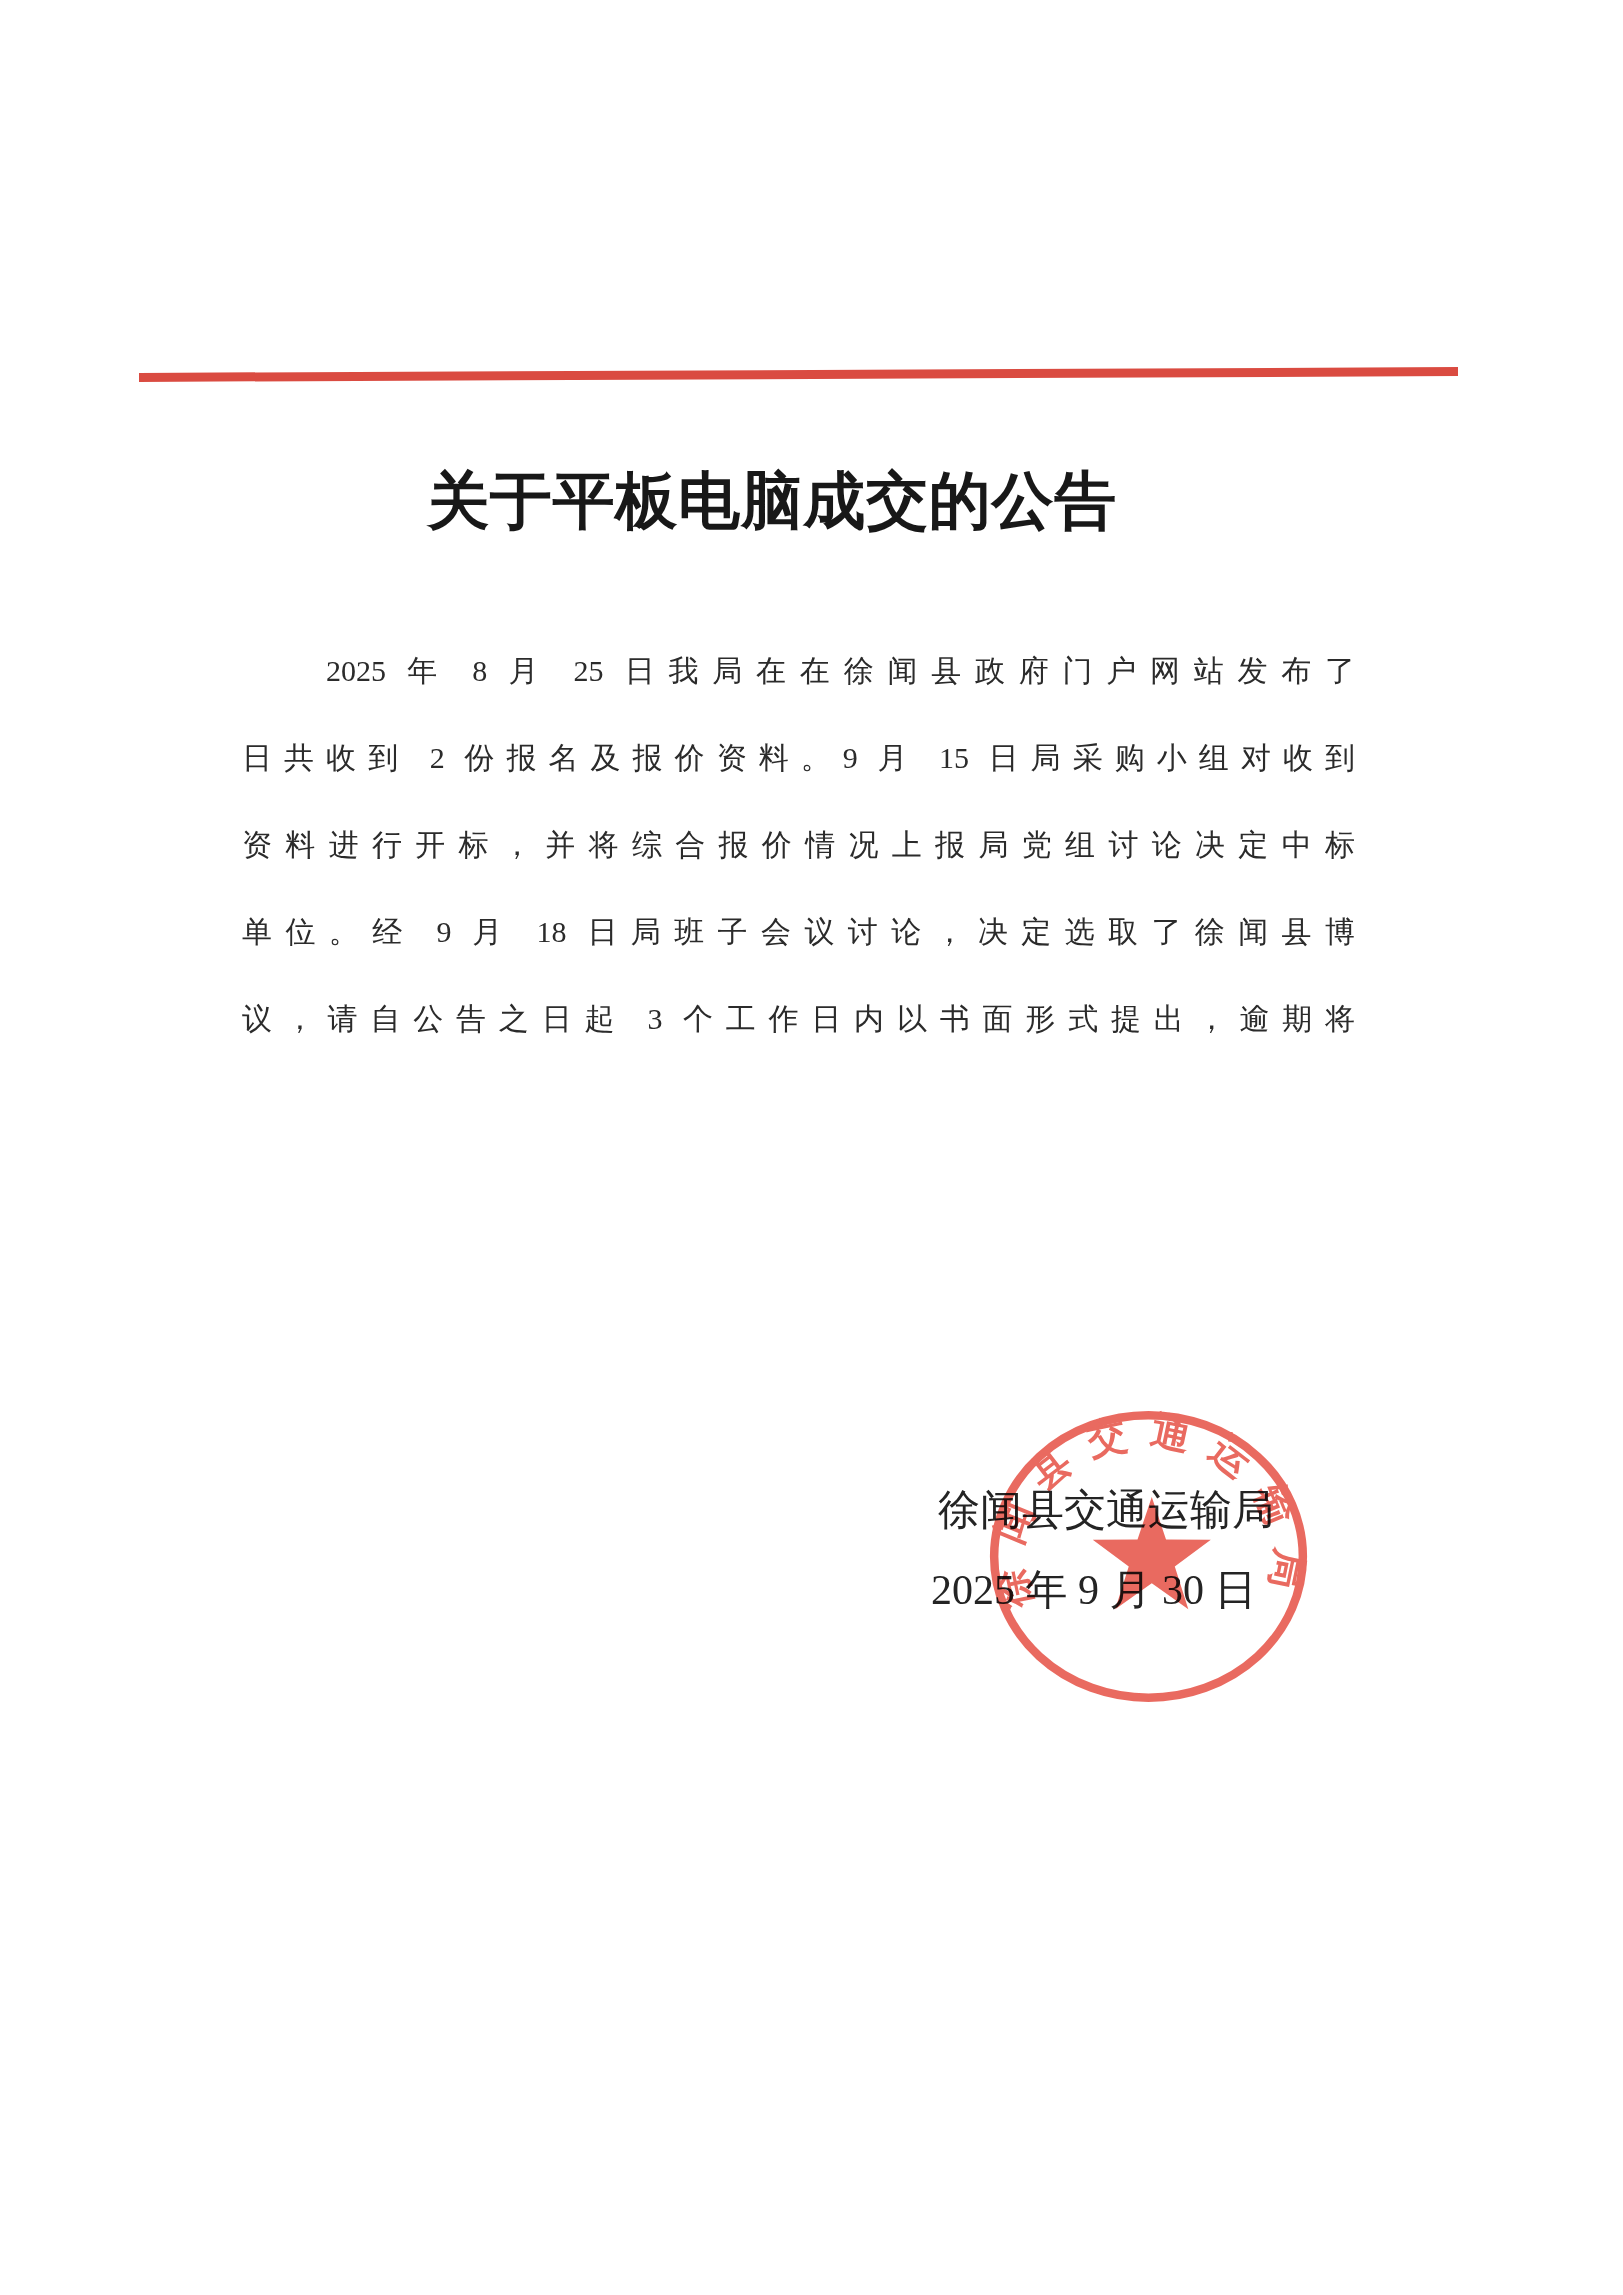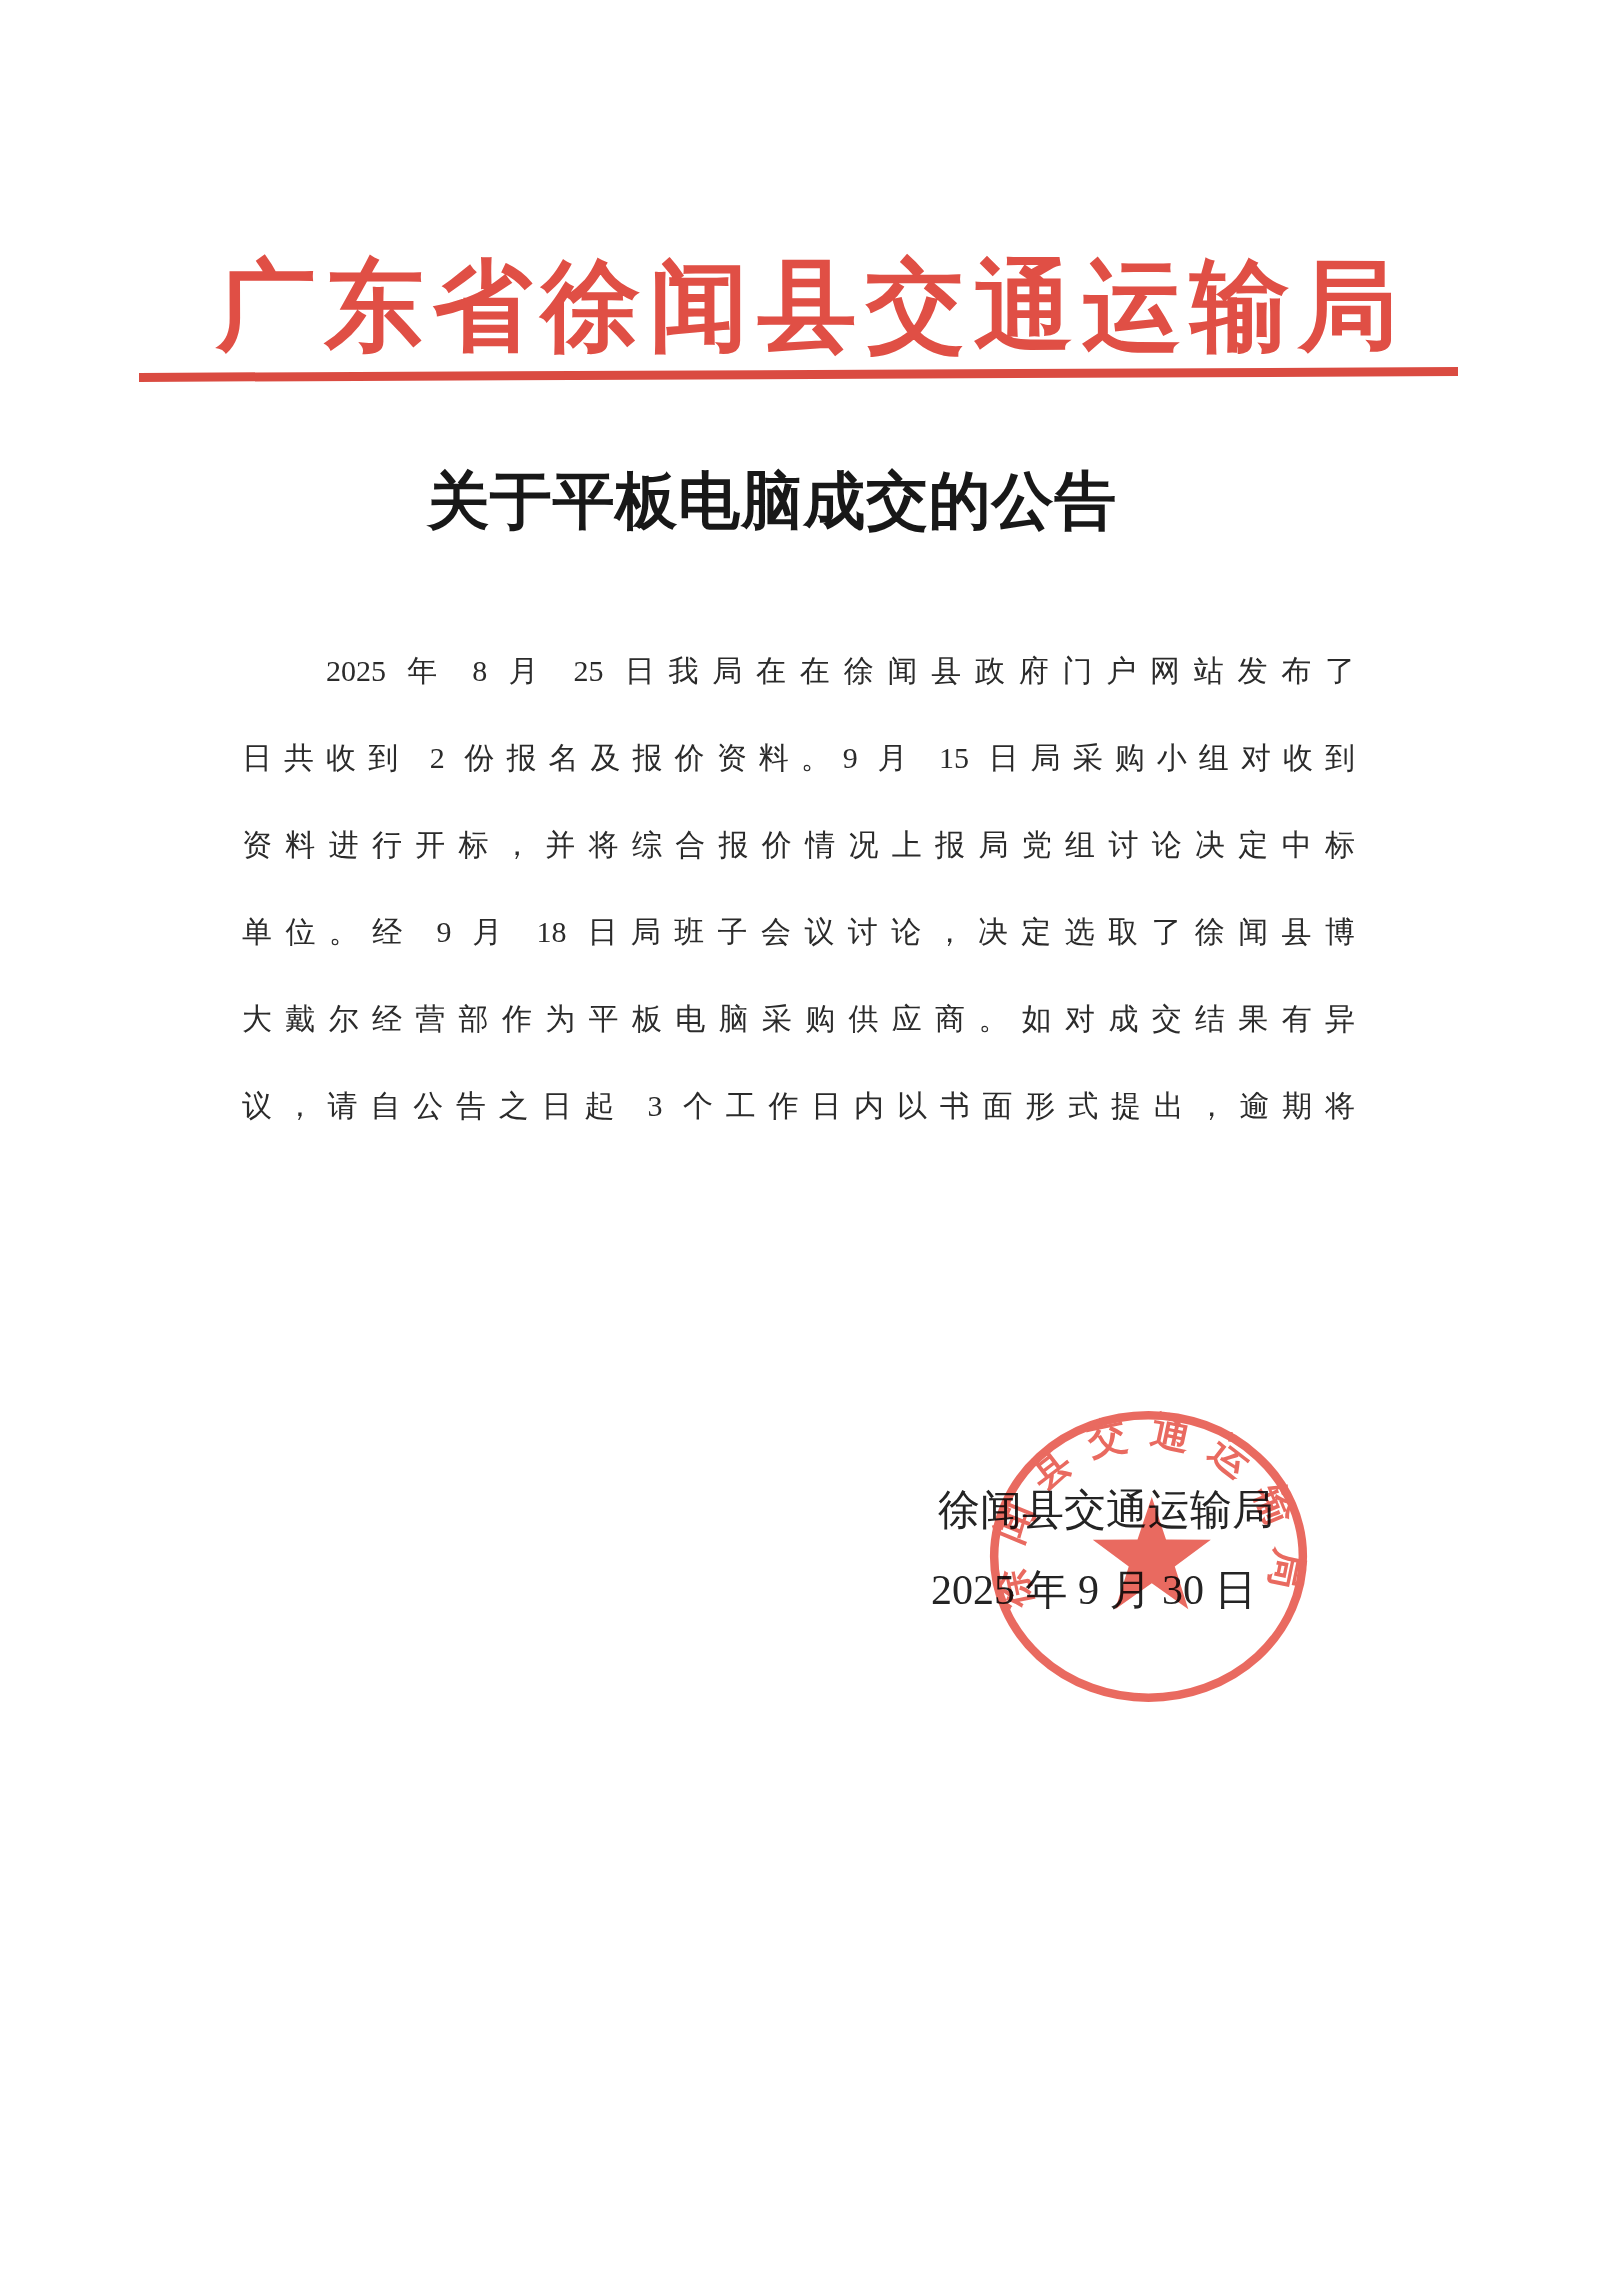--- a/index.html
+++ b/index.html
@@ -72,32 +72,30 @@
     font-size:60px;
     fill:#e85d52;
     letter-spacing:30px;
   }
 </style>
 </head>
 <body>
 
 <div class="page">
 
-  <div class="agency-header">广东省徐闻县交通运输局</div>
 
   <div class="red-rule"></div>
 
   <div class="doc-title">关于平板电脑成交的公告</div>
 
   <div class="body-paragraph">
     <div class="body-line first">2025 年 8 月 25 日我局在在徐闻县政府门户网站发布了</div>
     <div class="body-line">日共收到 2 份报名及报价资料。9 月 15 日局采购小组对收到</div>
     <div class="body-line">资料进行开标，并将综合报价情况上报局党组讨论决定中标</div>
     <div class="body-line">单位。经 9 月 18 日局班子会议讨论，决定选取了徐闻县博</div>
-    <div class="body-line">大戴尔经营部作为平板电脑采购供应商。如对成交结果有异</div>
     <div class="body-line">议，请自公告之日起 3 个工作日内以书面形式提出，逾期将</div>
   </div>
 
   <div class="signature-name">徐闻县交通运输局</div>
 
   <div class="signature-date">2025 年 9 月 30 日</div>
 
   <svg class="seal" viewBox="0 0 500 470" xmlns="http://www.w3.org/2000/svg">
     <ellipse cx="250" cy="228" rx="236" ry="216" fill="none" stroke="#e85d52" stroke-width="13"></ellipse>
     <path id="sealArc" d="M 96.6 330.3 A 192 170 0 1 1 403.3 330.3" fill="none"></path>

